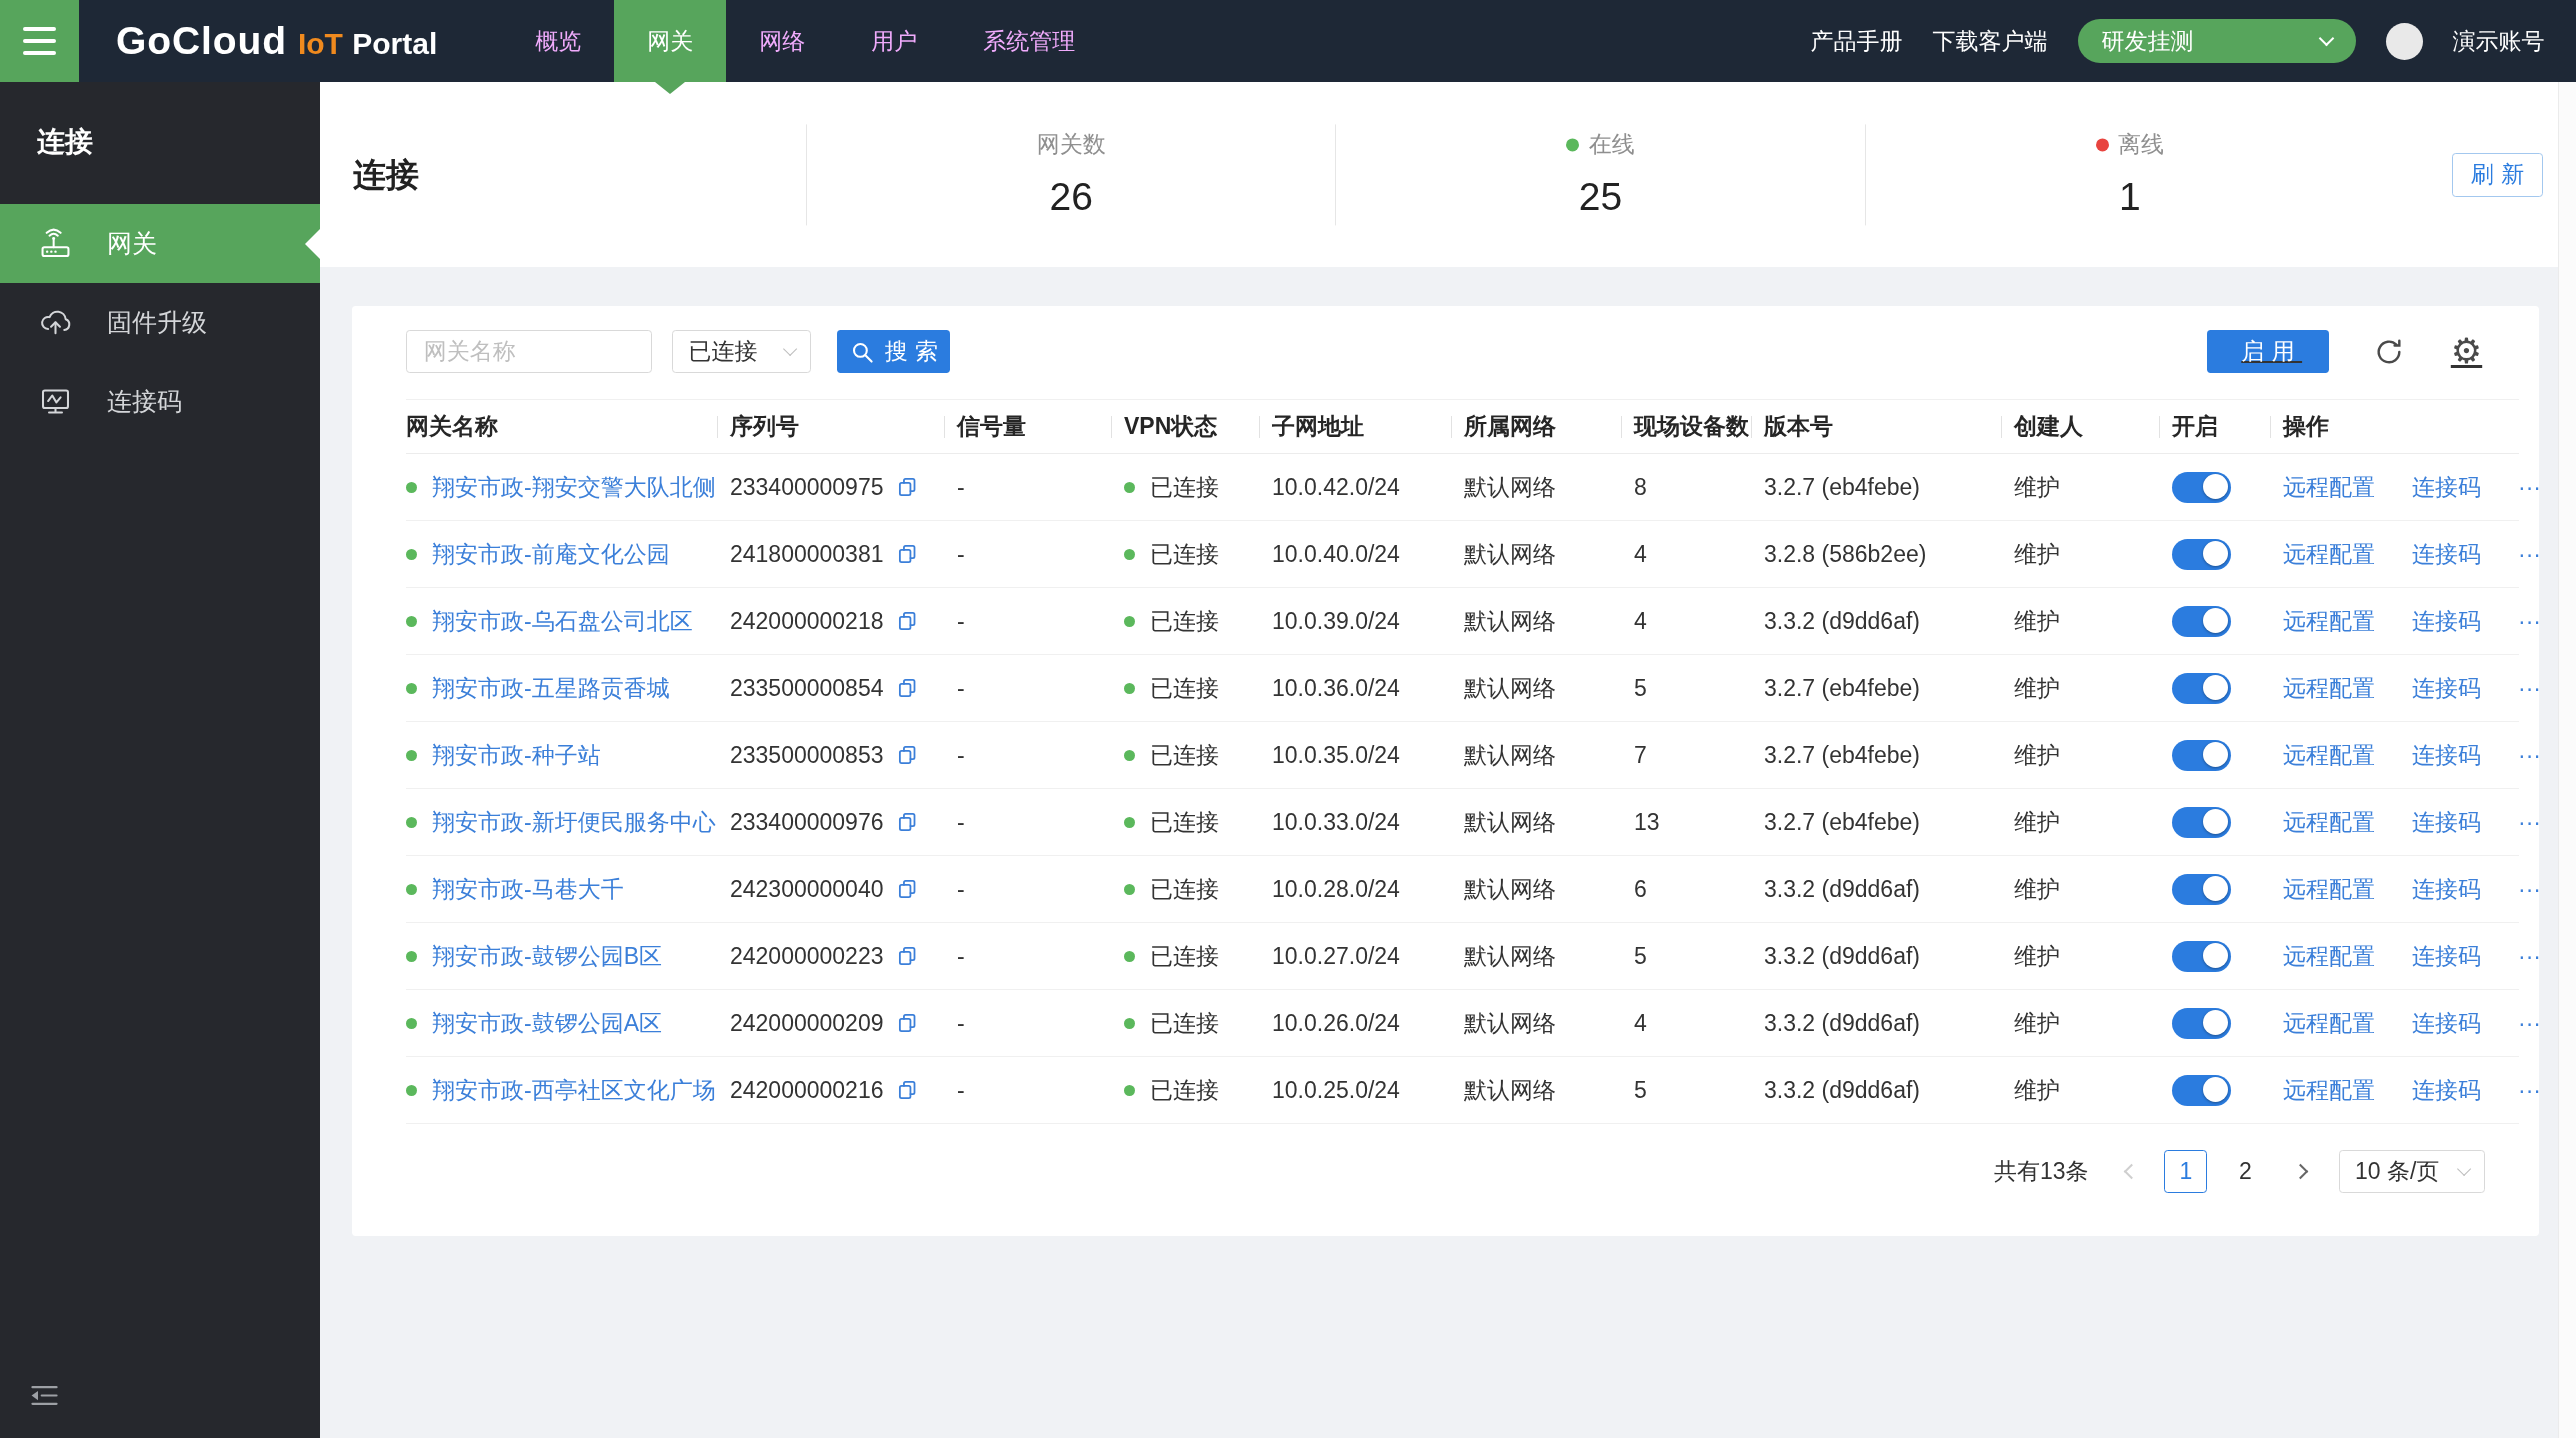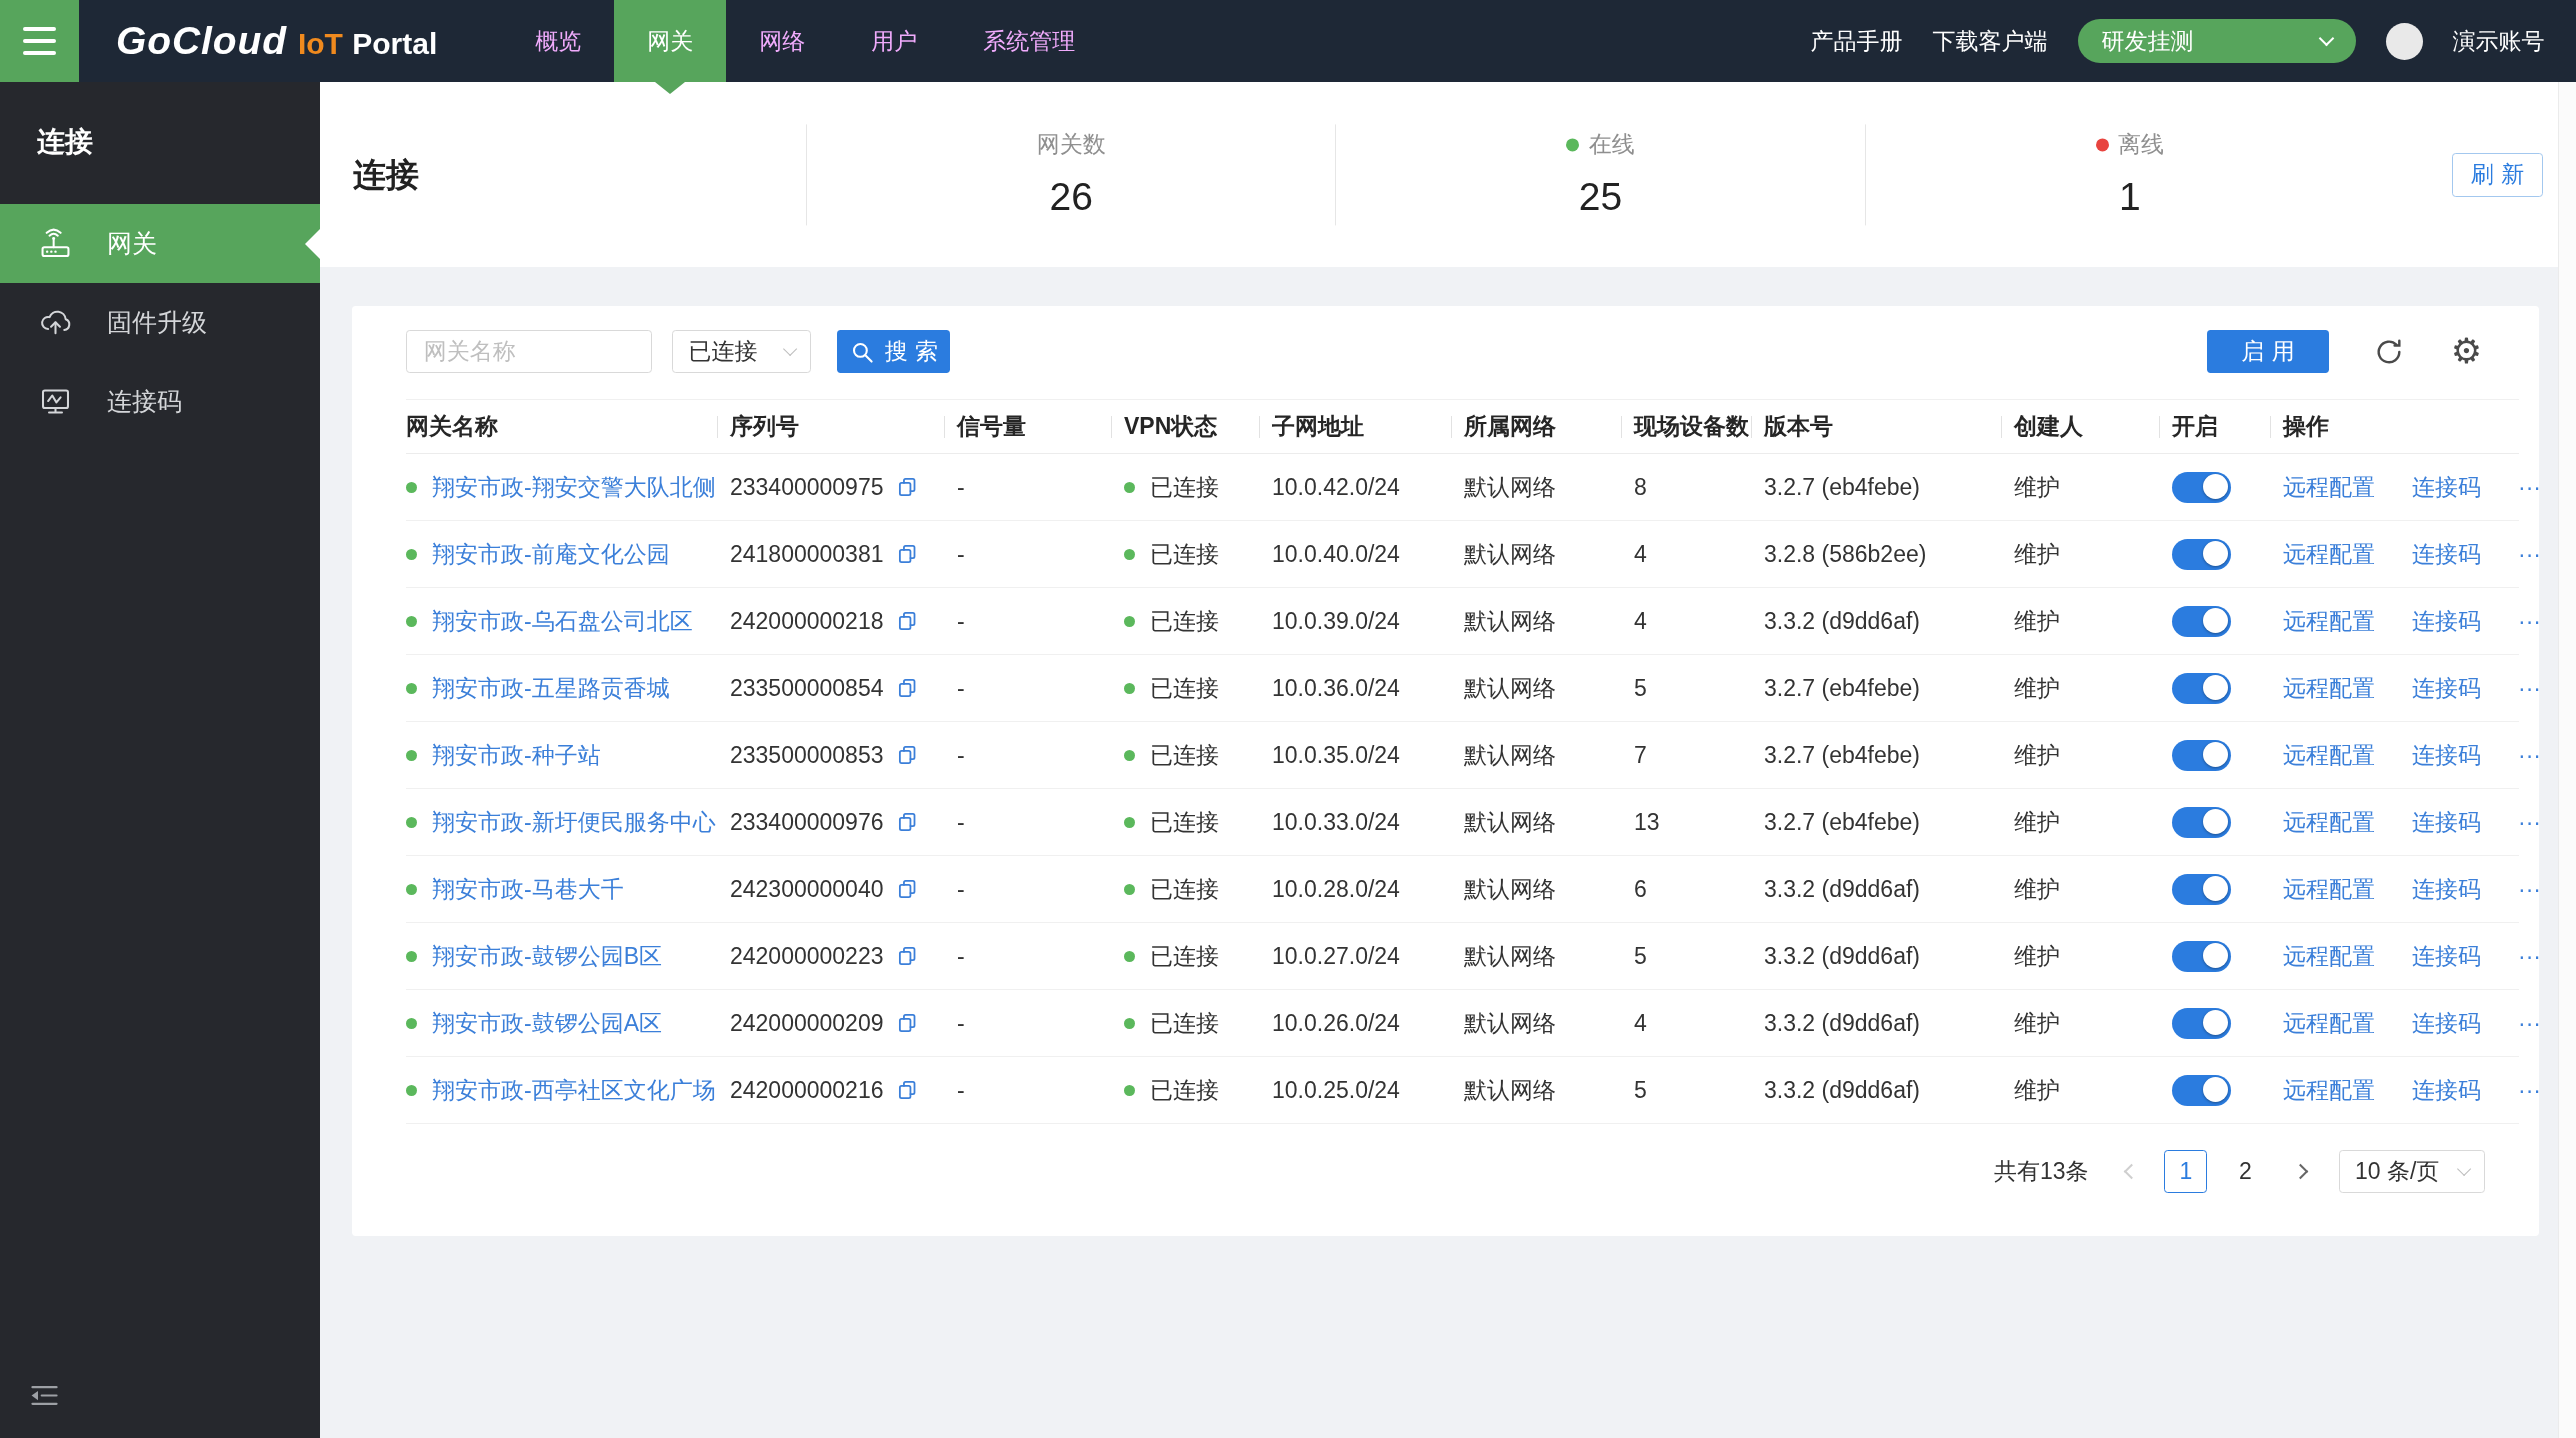--- a/index.html
+++ b/index.html
@@ -6,21 +6,21 @@
   html,body { width:2576px; height:1438px; overflow:hidden;
     font-family:"Liberation Sans","DejaVu Sans",sans-serif; background:#f0f2f5; color:#333; }
 
   
   .topbar { position:absolute; left:0; top:0; width:2576px; height:82px;
     background:#1e2836; display:flex; align-items:center; z-index:30; }
   .hamburger { width:79px; height:82px; background:#57a55c; display:flex; flex-direction:column;
     justify-content:center; align-items:center; gap:8.3px; cursor:pointer; flex:0 0 auto; }
   .hamburger i { width:33px; height:3.7px; background:#fff; border-radius:1.9px; }
   .brand { display:flex; align-items:baseline; margin-left:37px; white-space:nowrap; }
-  .brand-name { color:#fff; font-size:39px; font-weight:700; letter-spacing:0.9px;font-style:italic; }
+  .brand-name { color:#fff; font-size:39px; font-weight:700; letter-spacing:0.9px; }
   .brand-accent { color:#f08a1e; font-size:30px; font-weight:700; margin-left:11px; }
   .brand-suffix { color:#fff; font-size:30px; font-weight:700; margin-left:9.3px; }
   .top-nav { display:flex; height:82px; margin-left:65px; }
   .nav-item { position:relative; height:82px; line-height:82px; padding:0 33px;
     color:#f0abfc; font-size:23px; cursor:pointer; }
   .nav-item.active { background:#57a55c; color:#fff; }
   .tab-caret { position:absolute; left:50%; bottom:-12px; transform:translateX(-50%);
     width:0; height:0; border:15.8px solid transparent; border-top:12px solid #57a55c; border-bottom:none; }
   .topbar-right { margin-left:auto; display:flex; align-items:center; gap:30px; padding-right:31.5px; }
   .top-link { color:#fff; font-size:23px; cursor:pointer; text-decoration:none; white-space:nowrap; }
@@ -70,21 +70,21 @@
   .select-box { height:43px; border:0.9px solid #d9d9d9; border-radius:3.7px; background:#fff;
     display:flex; align-items:center; justify-content:space-between; padding:0 15px;
     font-size:23px; color:#333; cursor:pointer; }
   .status-select { width:139px; margin-left:20.4px; }
   .select-box .chev { border-width:1.9px; color:#bdbdbd; width:10.2px; height:10.2px; }
   .btn-primary { height:43px; background:#2b7cdf; color:#fff; border:none; border-radius:3.7px;
     font-size:23px; display:flex; align-items:center; justify-content:center; cursor:pointer;
     font-family:inherit; }
   .search-btn { width:113px; margin-left:26px; gap:11px; }
   .search-btn svg { width:24px; height:24px; stroke:#fff; fill:none; stroke-width:2.6; stroke-linecap:round; }
-  .toolbar-right { margin-left:auto; display:flex; align-items:center; gap:41px; }
+  .toolbar-right { margin-left:auto; display:flex; align-items:center; gap:41px;text-decoration:underline; }
   .enable-btn { width:122px; }
   .icon-btn { width:37px; height:37px; display:flex; align-items:center; justify-content:center;
     color:#4a4a4a; cursor:pointer; }
   .icon-btn svg { width:30px; height:30px; stroke:currentColor; fill:none; stroke-width:2.6; stroke-linecap:round; }
   .gear-glyph { font-size:35px; line-height:1; font-family:"DejaVu Sans",sans-serif; }
 
   
   table { width:2113px; border-collapse:collapse; table-layout:fixed; }
   th { position:relative; text-align:left; font-size:23px; font-weight:700; color:#262626;
     height:54px; border-top:0.9px solid #f0f0f0; border-bottom:0.9px solid #ececec; }

